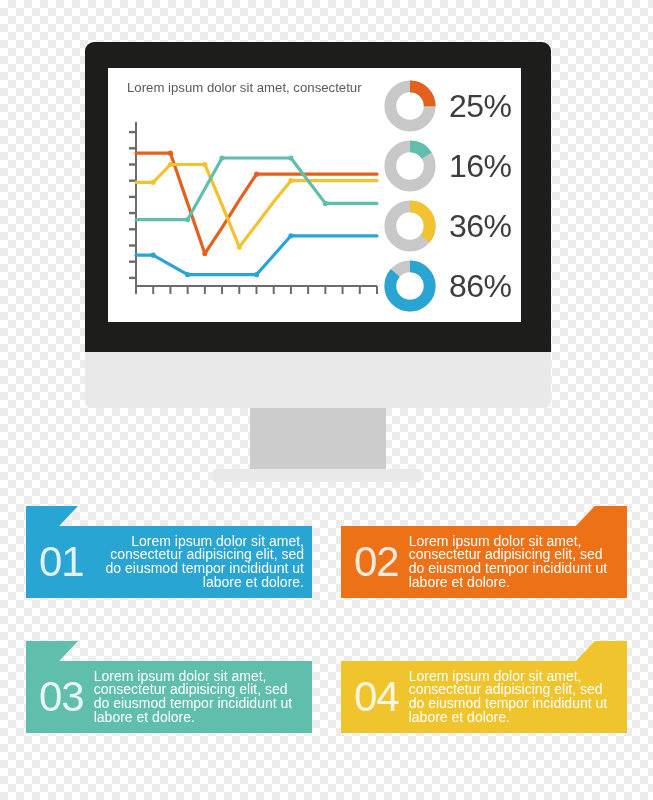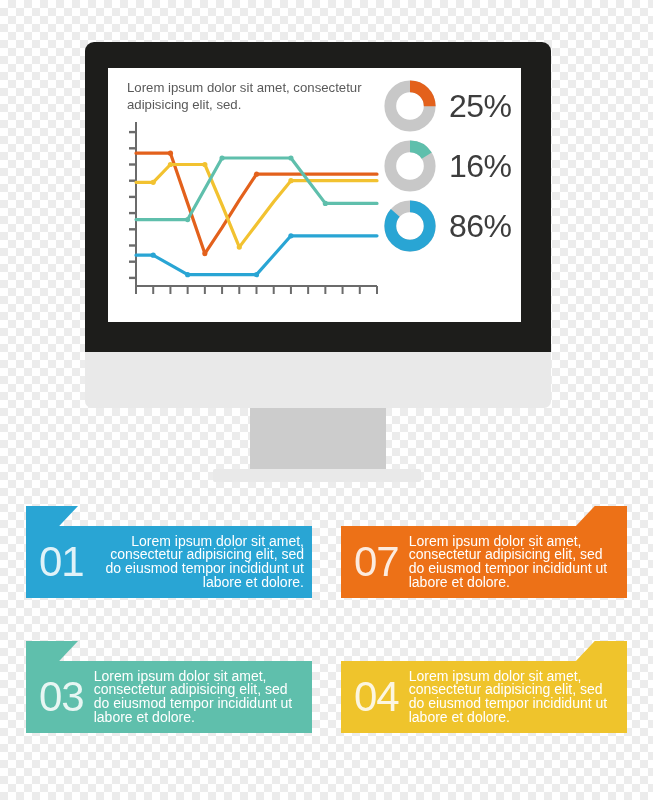--- a/index.html
+++ b/index.html
@@ -80,21 +80,20 @@
 <body>
 
 <div id="monitor">
 
   <div class="mon-bezel"></div>
 
   <div class="mon-screen">
 
     <div class="scr-head">
       <div>Lorem ipsum dolor sit amet, consectetur</div>
-      <div>adipisicing elit, sed.</div>
     </div>
 
     <div class="chart-wrap">
       <svg class="chart-svg" id="chart-svg" width="260" height="195" viewBox="0 0 260 195">
           <line x1="14" y1="4" x2="14" y2="168" stroke="#6b6b6b" stroke-width="2"></line>
           <line x1="14" y1="168" x2="255" y2="168" stroke="#6b6b6b" stroke-width="2"></line>
           <line x1="7" y1="14.1" x2="14" y2="14.1" stroke="#6b6b6b" stroke-width="2.4"></line>
           <line x1="7" y1="30.3" x2="14" y2="30.3" stroke="#6b6b6b" stroke-width="2.4"></line>
           <line x1="7" y1="46.5" x2="14" y2="46.5" stroke="#6b6b6b" stroke-width="2.4"></line>
           <line x1="7" y1="62.7" x2="14" y2="62.7" stroke="#6b6b6b" stroke-width="2.4"></line>
@@ -153,20 +152,27 @@
       <div class="donut-row">
         <svg class="donut-ring" viewBox="0 0 42 42">
             <circle cx="21" cy="21" r="15.9155" fill="none" stroke="#C8C8C8" stroke-width="9.5" transform="rotate(-90 21 21)"></circle>
             <circle cx="21" cy="21" r="15.9155" fill="none" stroke="#5FBFAC" stroke-width="9.5" stroke-dasharray="16 84" stroke-dashoffset="0" transform="rotate(-90 21 21)"></circle>
           </svg>
         <span class="donut-pct">16%</span>
       </div>
       <div class="donut-row">
         <svg class="donut-ring" viewBox="0 0 42 42">
             <circle cx="21" cy="21" r="15.9155" fill="none" stroke="#C8C8C8" stroke-width="9.5" transform="rotate(-90 21 21)"></circle>
+            <circle cx="21" cy="21" r="15.9155" fill="none" stroke="#F2C230" stroke-width="9.5" stroke-dasharray="36 64" stroke-dashoffset="0" transform="rotate(-90 21 21)"></circle>
+          </svg>
+        <span class="donut-pct">36%</span>
+      </div>
+      <div class="donut-row">
+        <svg class="donut-ring" viewBox="0 0 42 42">
+            <circle cx="21" cy="21" r="15.9155" fill="none" stroke="#C8C8C8" stroke-width="9.5" transform="rotate(-90 21 21)"></circle>
             <circle cx="21" cy="21" r="15.9155" fill="none" stroke="#29A5D4" stroke-width="9.5" stroke-dasharray="86 14" stroke-dashoffset="0" transform="rotate(-90 21 21)"></circle>
           </svg>
         <span class="donut-pct">86%</span>
       </div>
     </div>
 
   </div>
 
   <div class="mon-chin"></div>
   <div class="mon-neck"></div>
@@ -179,21 +185,21 @@
     <div class="tab" style="background: rgb(41, 165, 212); left: 0px; clip-path: polygon(0px 0px, 100% 0px, 62% 100%, 0px 100%);"></div>
     <div class="body" style="background: rgb(41, 165, 212); clip-path: polygon(0px 0px, 100% 0px, 100% 100%, 0px 100%);">
       <span class="num">01</span>
       <span class="txt">Lorem ipsum dolor sit amet, consectetur adipisicing elit, sed do eiusmod tempor incididunt ut labore et dolore.</span>
     </div>
   </div>
 
   <div class="card c2">
     <div class="tab" style="background: rgb(237, 113, 23); right: 0px; clip-path: polygon(38% 0px, 100% 0px, 100% 100%, 0px 100%);"></div>
     <div class="body" style="background: rgb(237, 113, 23);">
-      <span class="num">07</span>
+      <span class="num">02</span>
       <span class="txt">Lorem ipsum dolor sit amet, consectetur adipisicing elit, sed do eiusmod tempor incididunt ut labore et dolore.</span>
     </div>
   </div>
 
   <div class="card c3">
     <div class="tab" style="background: rgb(95, 191, 172); left: 0px; clip-path: polygon(0px 0px, 100% 0px, 62% 100%, 0px 100%);"></div>
     <div class="body" style="background: rgb(95, 191, 172); clip-path: polygon(0px 0px, 100% 0px, 100% 100%, 0px 100%);">
       <span class="num">03</span>
       <span class="txt">Lorem ipsum dolor sit amet, consectetur adipisicing elit, sed do eiusmod tempor incididunt ut labore et dolore.</span>
     </div>

